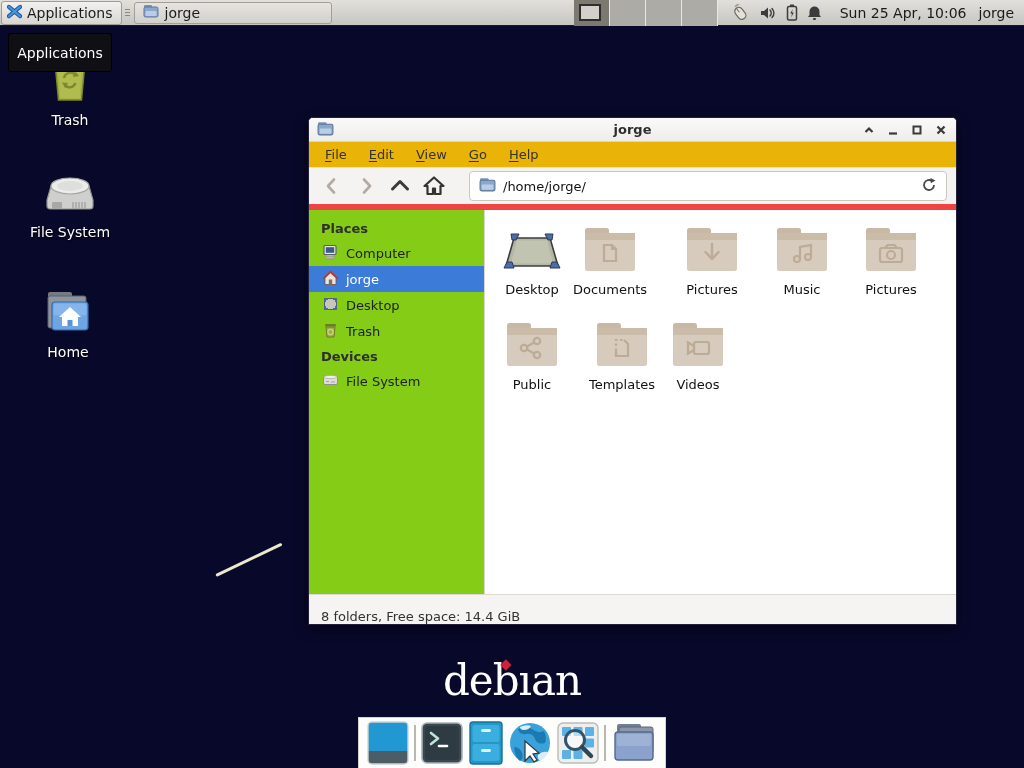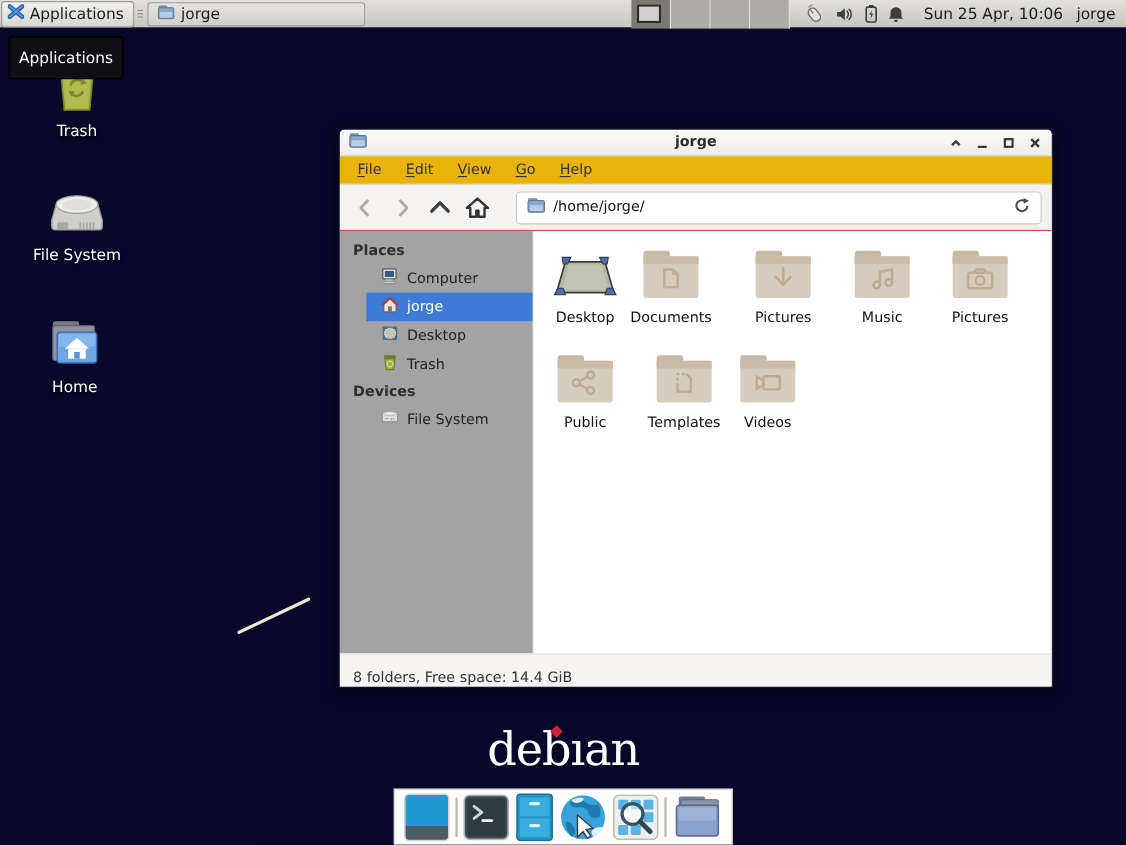--- a/index.html
+++ b/index.html
@@ -90,38 +90,38 @@
   .tb-btns span { width:14px; height:14px; display:flex; align-items:center; justify-content:center; }
 
   .menubar {
     height:26px; background:#eab308; border-bottom:1px solid #e4e2de;
     display:flex; align-items:center; padding-left:6px; gap:2px;
   }
   .menubar .mi { padding:3px 10px; font-size:13px; color:#333; }
   .menubar .mi u { text-decoration-thickness:1px; text-underline-offset:2px; }
 
   .toolbar {
-    height:42px; background:#f4f3f1; border-bottom:1px solid #ef4444;
+    height:42px; background:#f4f3f1; border-bottom:6px solid #ef4444;
     display:flex; align-items:center; padding-left:6px;
   }
   .nav-btn { width:34px; height:30px; display:flex; align-items:center; justify-content:center; }
   .pathbar {
     display:flex; align-items:center; gap:7px;
     width:478px; height:30px; margin-left:18px; padding:0 9px;
     background:#fff; border:1px solid #cbc7c1; border-radius:4px;
   }
   .pathbar .path-text { flex:1; font-size:13px; color:#111; }
 
   .content { flex:1; display:flex; min-height:0; }
   .sidebar {
-    width:176px; background:#a3a3a3; border-right:1px solid #d9d6d2;
+    width:176px; background:#84cc16; border-right:1px solid #d9d6d2;
     padding-top:6px; flex-shrink:0;
   }
   .side-header { font-weight:bold; color:#2e2e2e; padding:5px 12px 4px; }
-  .side-row { display:flex; align-items:center; gap:7px; height:26px; padding-left:13px;margin-left:24px; }
+  .side-row { display:flex; align-items:center; gap:7px; height:26px; padding-left:13px; }
   .side-row .lbl { font-size:13px; color:#222; }
   .side-row.selected { background:#3d7bd8; }
   .side-row.selected .lbl { color:#fff; }
 
   .files { position:relative; flex:1; background:#ffffff; }
   .fcell { position:absolute; width:90px; height:88px; text-align:center; }
   .fcell .fic { height:52px; display:flex; align-items:flex-end; justify-content:center; }
   .fcell .lbl { margin-top:8px; font-size:13px; color:#111; }
   .frow2 { top:107px !important; }
 

